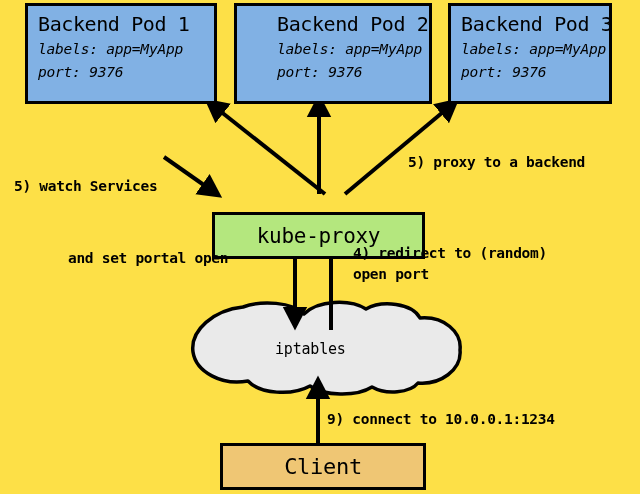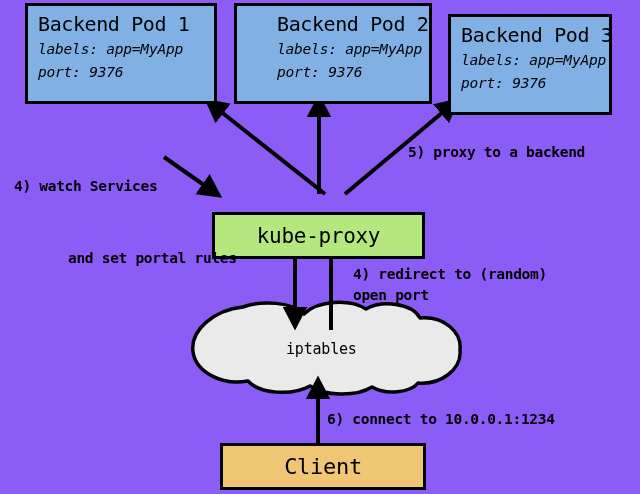--- a/index.html
+++ b/index.html
@@ -4,21 +4,21 @@
 <style>
   html, body {
     margin: 0;
     padding: 0;
     background: #ffffff;
   }
   #canvas {
     position: relative;
     width: 640px;
     height: 494px;
-    background: #8b5cf6;
+    background: #fde047;
     overflow: hidden;
     font-family: "DejaVu Sans Mono", monospace;
   }
   svg.layer {
     position: absolute;
     left: 0;
     top: 0;
     width: 640px;
     height: 494px;
   }
@@ -127,32 +127,32 @@
     <div class="pod-line">labels: app=MyApp</div>
     <div class="pod-line">port: 9376</div>
   </div>
 
   <div class="node pod" style="left:234px; top:3px; width:198px; height:101px;padding-left:40px;">
     <div class="pod-title">Backend Pod 2</div>
     <div class="pod-line">labels: app=MyApp</div>
     <div class="pod-line">port: 9376</div>
   </div>
 
-  <div class="node pod" style="left:448px; top:14px; width:164px; height:101px;">
+  <div class="node pod" style="left:448px; top:3px; width:164px; height:101px;">
     <div class="pod-title">Backend Pod 3</div>
     <div class="pod-line">labels: app=MyApp</div>
     <div class="pod-line">port: 9376</div>
   </div>
 
 
   <div class="node kubeproxy" style="left:212px; top:212px; width:213px; height:47px;text-align:center;">
     <span class="kubeproxy-label">kube-proxy</span>
   </div>
 
-  <div class="cloud-label" style="left:275px; top:340px;margin-left:11px;">iptables</div>
+  <div class="cloud-label" style="left:275px; top:340px;">iptables</div>
 
   <div class="node client" style="left:220px; top:443px; width:206px; height:47px;">
     <span class="client-label">Client</span>
   </div>
 
   <svg class="layer arrows" viewBox="0 0 640 494">
     <defs>
       <marker id="ah" markerWidth="7" markerHeight="7" refX="2.6" refY="3.5" orient="auto" markerUnits="strokeWidth">
         <path d="M 0,0.4 L 6,3.5 L 0,6.6 z" fill="#000000"></path>
       </marker>
@@ -167,33 +167,33 @@
     <line x1="345" y1="194" x2="449" y2="107" stroke="#000000" stroke-width="4" marker-end="url(#ah)"></line>
 
     <line x1="295" y1="242" x2="295" y2="317" stroke="#000000" stroke-width="4" marker-end="url(#ah)"></line>
 
     <line x1="331" y1="330" x2="331" y2="244" stroke="#000000" stroke-width="4" marker-end="url(#ah)"></line>
 
     <line x1="318" y1="443" x2="318" y2="389" stroke="#000000" stroke-width="4" marker-end="url(#ah)"></line>
   </svg>
 
   <div class="step" style="left:14px; top:176px;">
-    <div>4) watch Services</div>
+    <div>5) watch Services</div>
   </div>
 
   <div class="step" style="left:68px; top:248px;">
-    <div>and set portal rules</div>
+    <div>and set portal open</div>
   </div>
 
   <div class="step" style="left:327px; top:409px;">
-    <div>6) connect to 10.0.0.1:1234</div>
+    <div>9) connect to 10.0.0.1:1234</div>
   </div>
 
-  <div class="step" style="left:353px; top:264px;">
+  <div class="step" style="left:353px; top:243px;">
     <div>4) redirect to (random)</div>
     <div>open port</div>
   </div>
 
-  <div class="step" style="left:408px; top:142px;">
+  <div class="step" style="left:408px; top:152px;">
     <div>5) proxy to a backend</div>
   </div>
 
 </div>
 
 </body></html>

